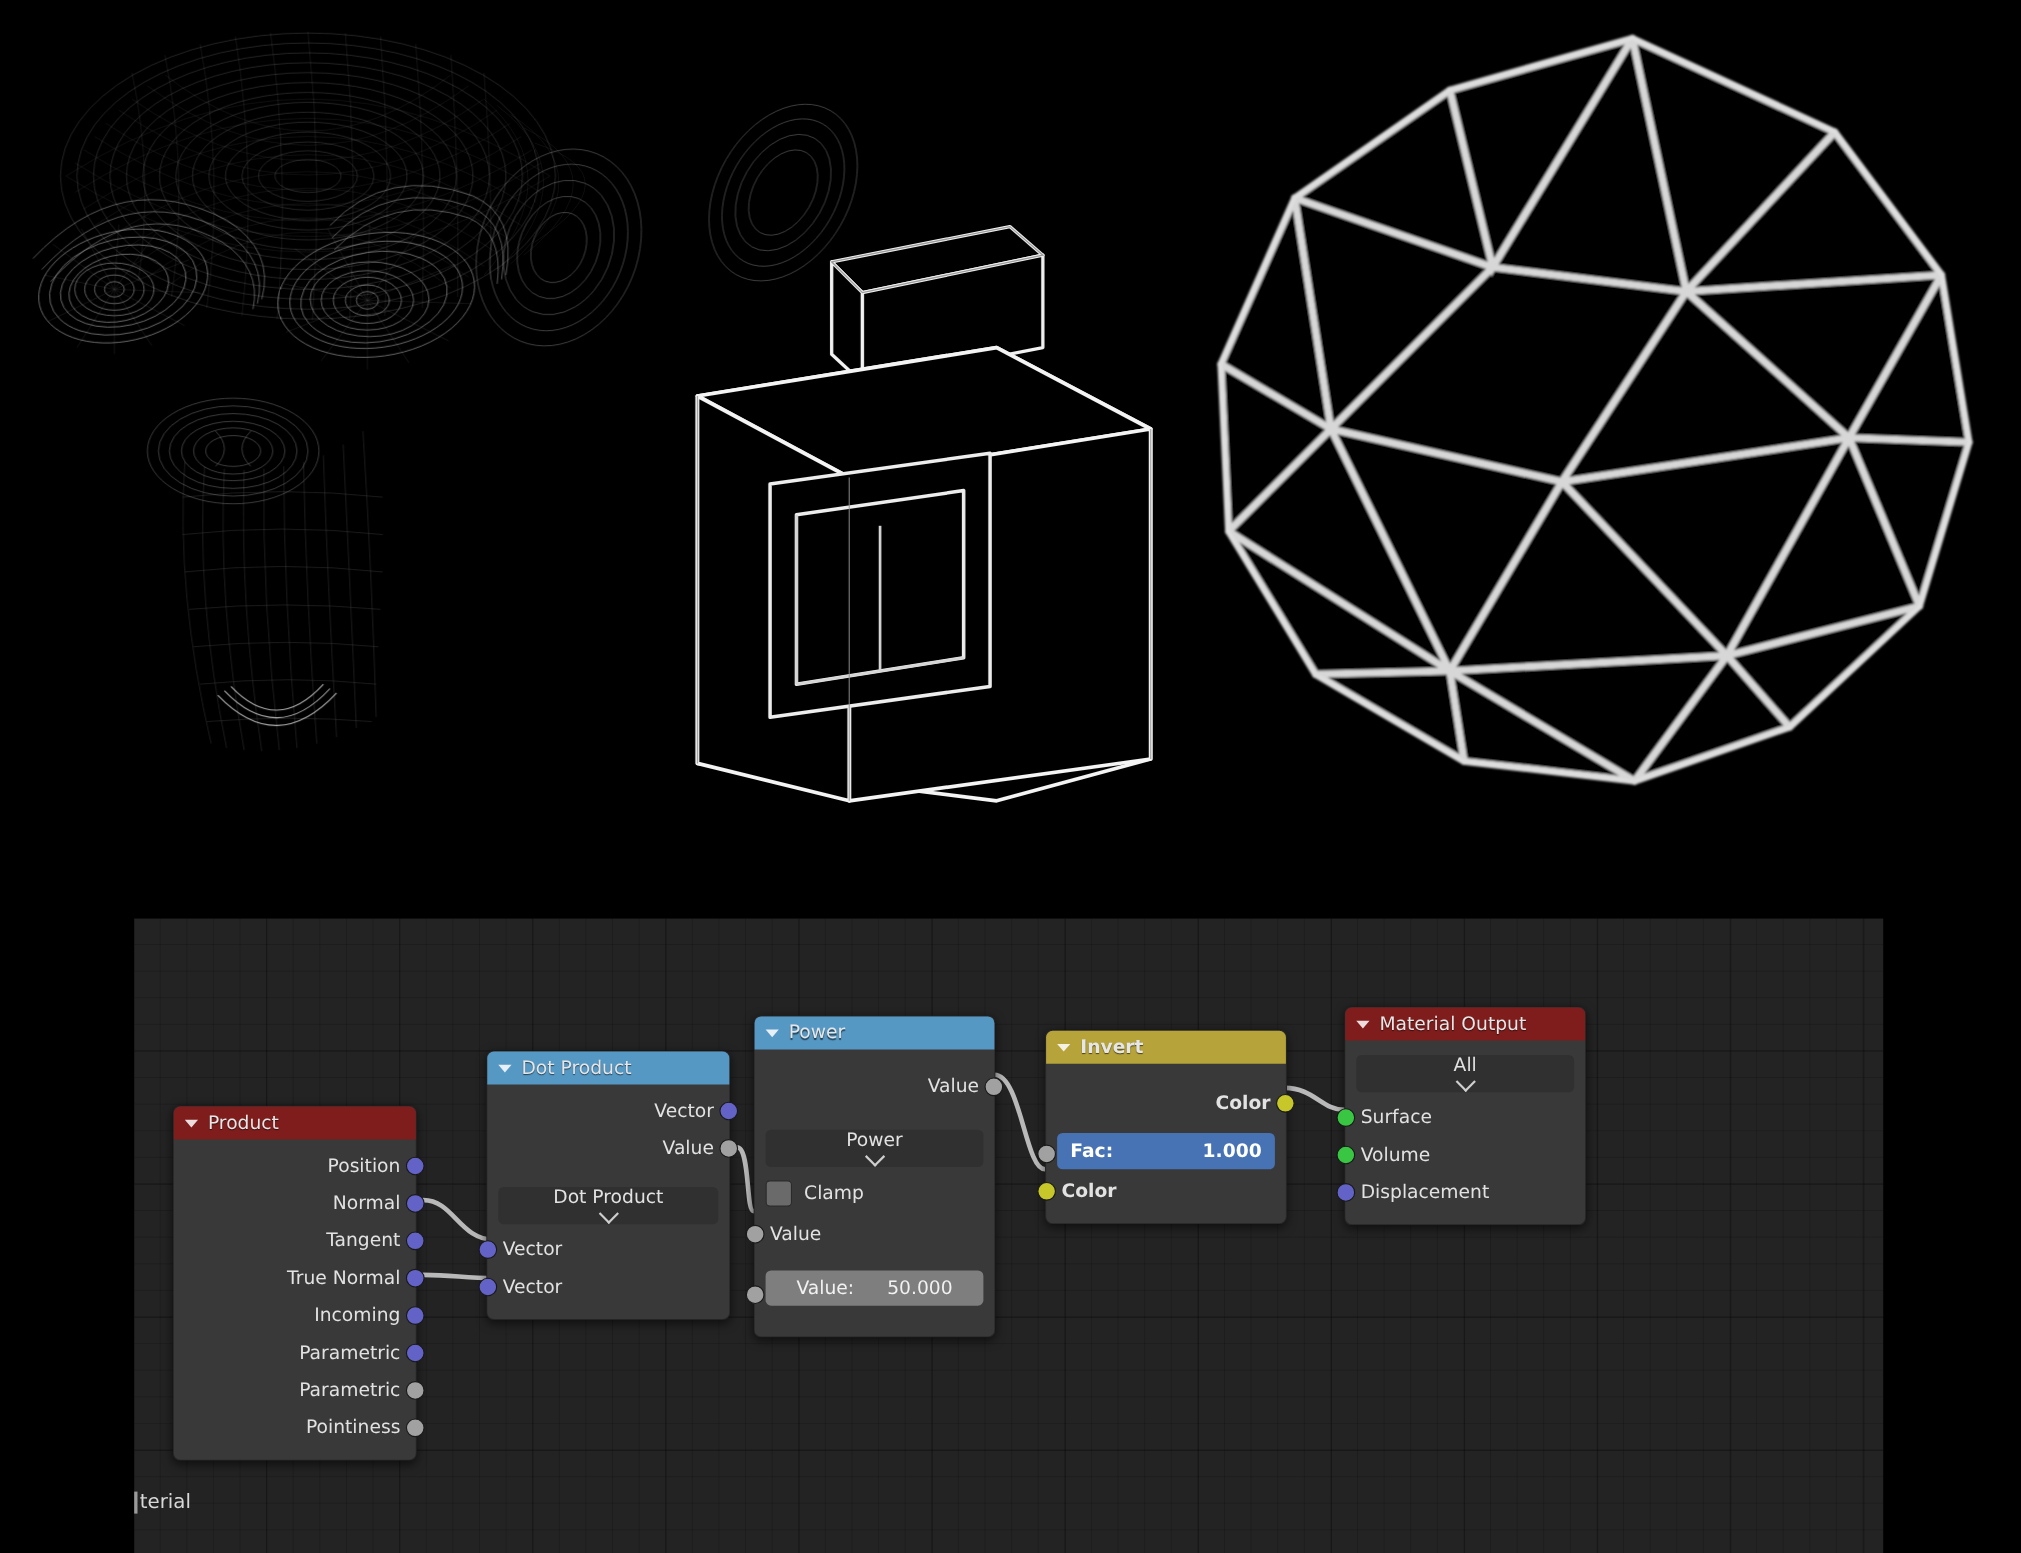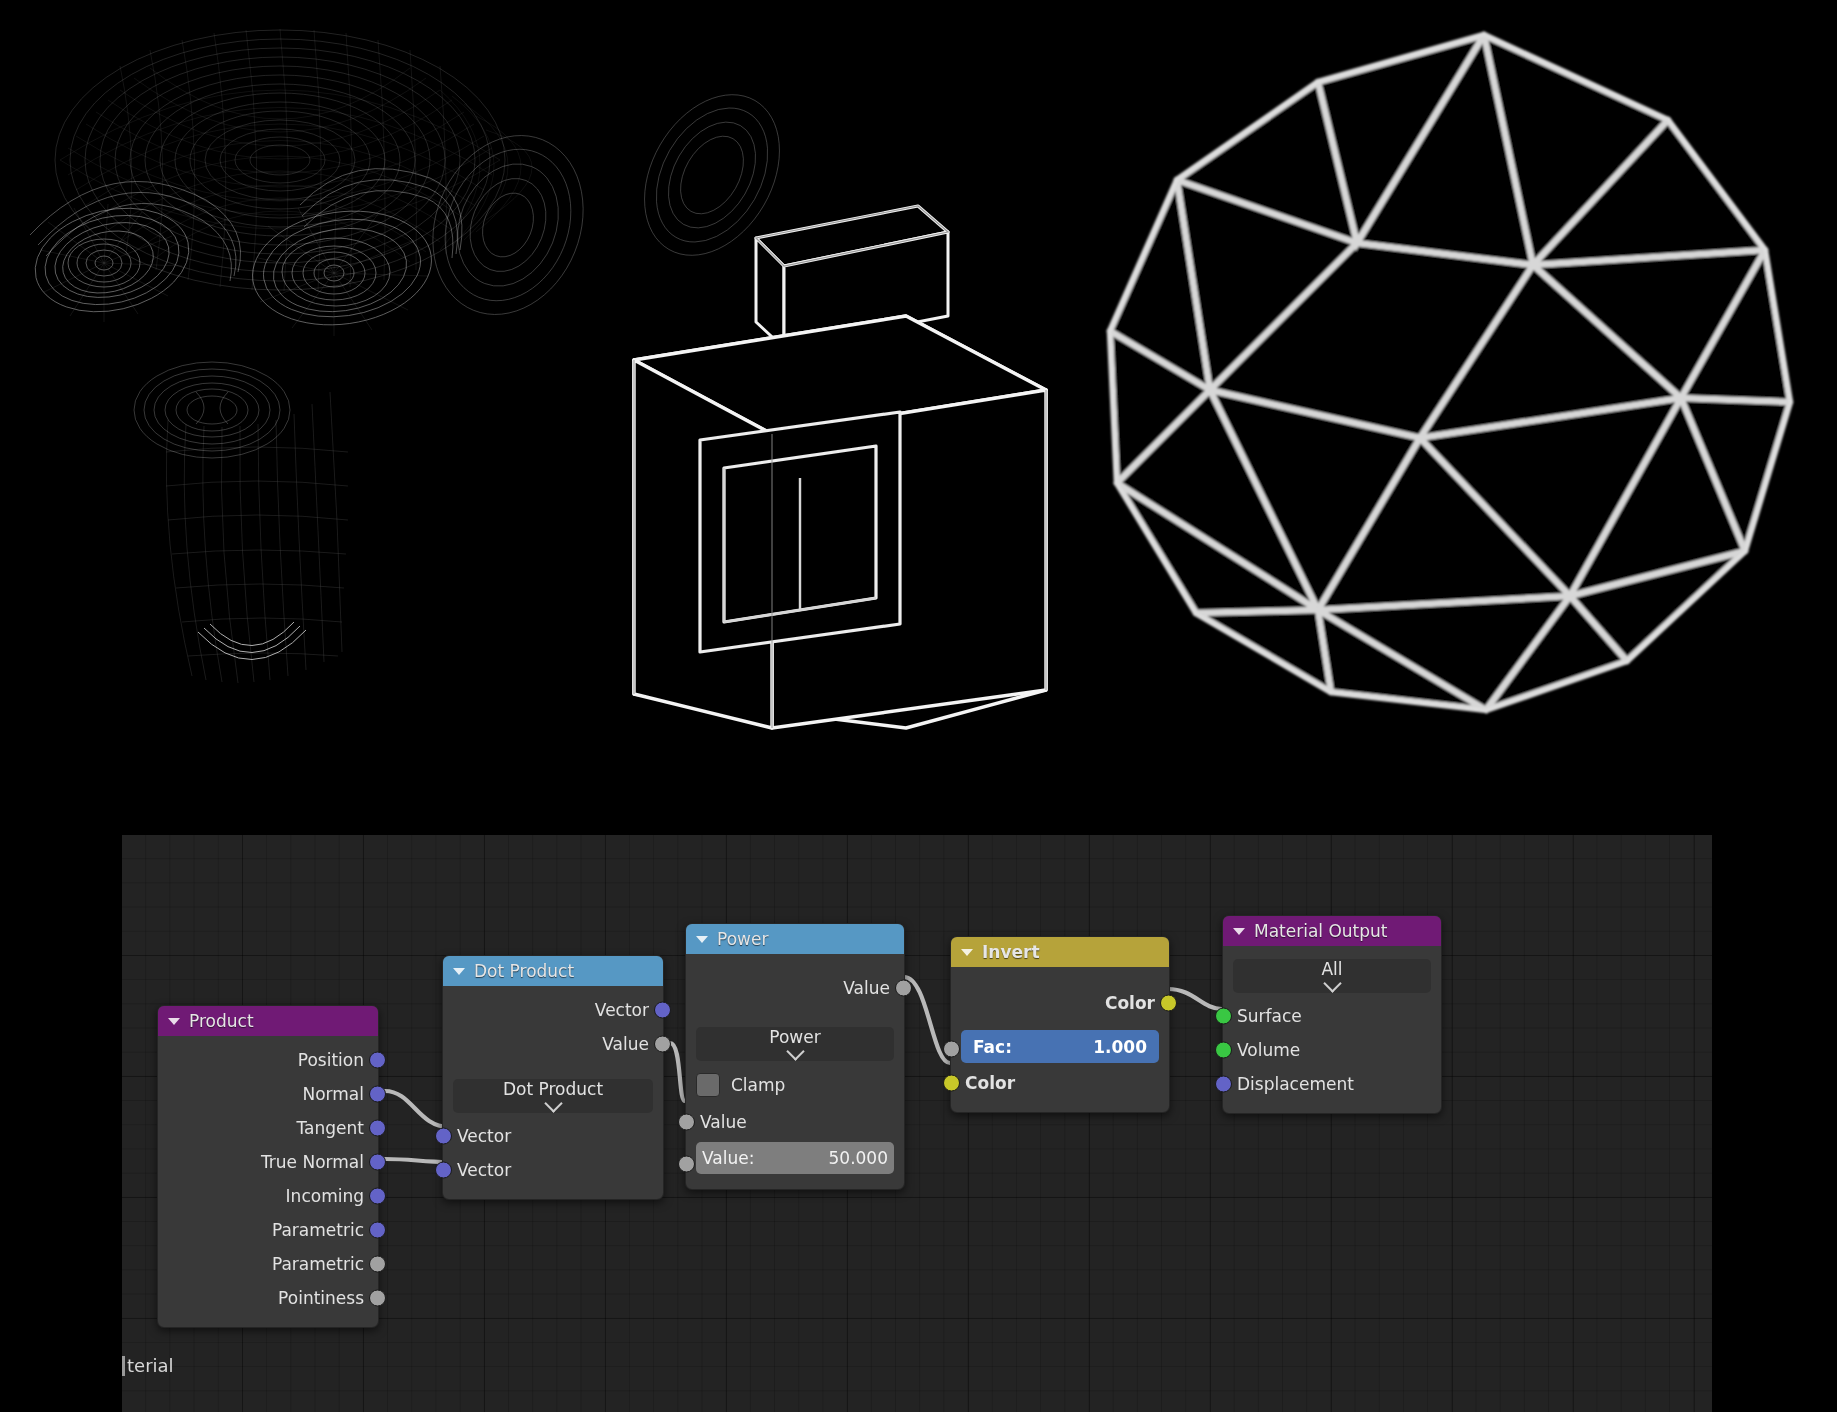--- a/index.html
+++ b/index.html
@@ -26,21 +26,21 @@
     background-position:-1px -1px,-1px -1px,-1px -1px,-1px -1px;
   }
   #links{position:absolute;left:0;top:0;width:1590px;height:577px;pointer-events:none;}
 
   .node{position:absolute;border-radius:7px;background:#393939;
         box-shadow:0 3px 9px rgba(0,0,0,.55);
         border:1px solid rgba(0,0,0,.35);}
   .node-header{height:30px;border-radius:6px 6px 0 0;display:flex;align-items:center;
                padding:0 10px;gap:9px;font-size:17px;color:#e6e6e6;
                text-shadow:0 1px 1px rgba(0,0,0,.6);}
-  .node-header.red   {background:#701a75;align-items:center;}
+  .node-header.red   {background:#7f1d1d;align-items:center;}
   .node-header.blue  {background:#5698c4;}
   .node-header.olive {background:#b6a33a;}
   .tri{width:0;height:0;border-left:6px solid transparent;border-right:6px solid transparent;
        border-top:7px solid rgba(255,255,255,.85);flex:0 0 auto;}
   .node-body{padding:7px 0 12px 0;}
 
   .row{position:relative;height:34px;display:flex;align-items:center;font-size:17px;color:#e2e2e2;}
   .row.out{justify-content:flex-end;padding-right:14px;}
   .row.in{justify-content:flex-start;padding-left:14px;}
 
@@ -51,22 +51,22 @@
   .s-vector{background:#6363c7;}
   .s-value {background:#a1a1a1;}
   .s-color {background:#c7c729;}
   .s-shader{background:#39c743;}
 
   .widget{margin:4px 10px;height:34px;border-radius:5px;background:#303030;
           display:flex;align-items:center;padding:0 10px;font-size:17px;color:#e2e2e2;
           justify-content:space-between;flex-direction:column;}
   .chev{width:11px;height:11px;border-right:2px solid #cfcfcf;border-bottom:2px solid #cfcfcf;
         transform:translateY(-3px) rotate(45deg);}
-  .value-widget{margin:3px 10px;height:32px;border-radius:5px;background:#7e7e7e;
-        display:flex;align-items:center;padding:0 6px;font-size:17px;color:#f2f2f2;
+  .value-widget{margin:16px 10px;height:32px;border-radius:5px;background:#7e7e7e;
+        display:flex;align-items:center;padding:0 28px;font-size:17px;color:#f2f2f2;
         justify-content:space-between;}
   .fac-widget{margin:3px 10px;height:33px;border-radius:5px;background:#4772b3;
         display:flex;align-items:center;padding:0 12px;font-size:17px;color:#ffffff;
         justify-content:space-between;}
   .check-row{display:flex;align-items:center;gap:11px;padding:4px 10px;height:32px;font-size:17px;color:#e2e2e2;}
   .checkbox{width:22px;height:22px;border-radius:4px;background:#6a6a6a;border:1px solid #2a2a2a;}
 
   .status-text{position:absolute;left:5px;bottom:36px;font-size:18px;color:#d8d8d8;
                white-space:nowrap;margin-top:16px;}
   .status-cursor{position:absolute;left:-6px;bottom:36px;width:9px;height:20px;background:#9a9a9a;}

